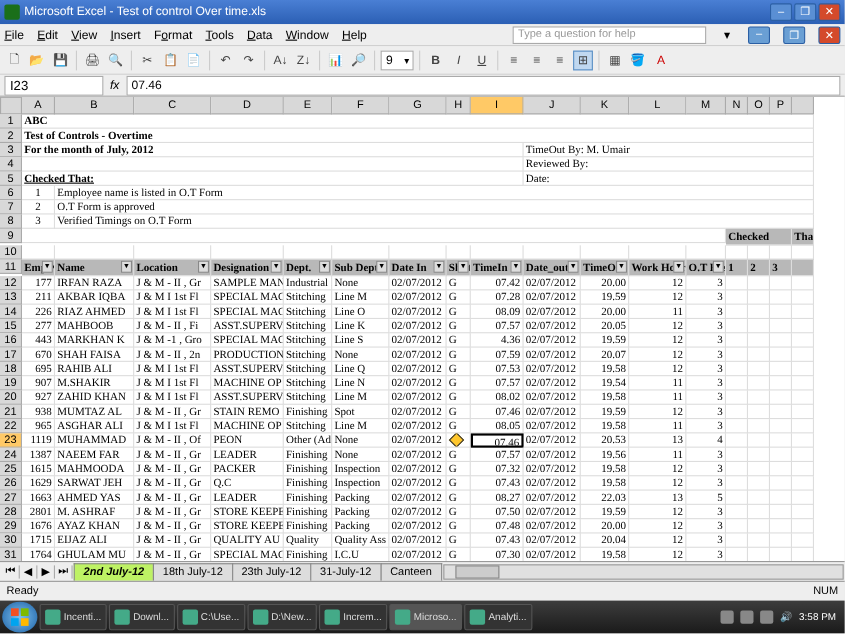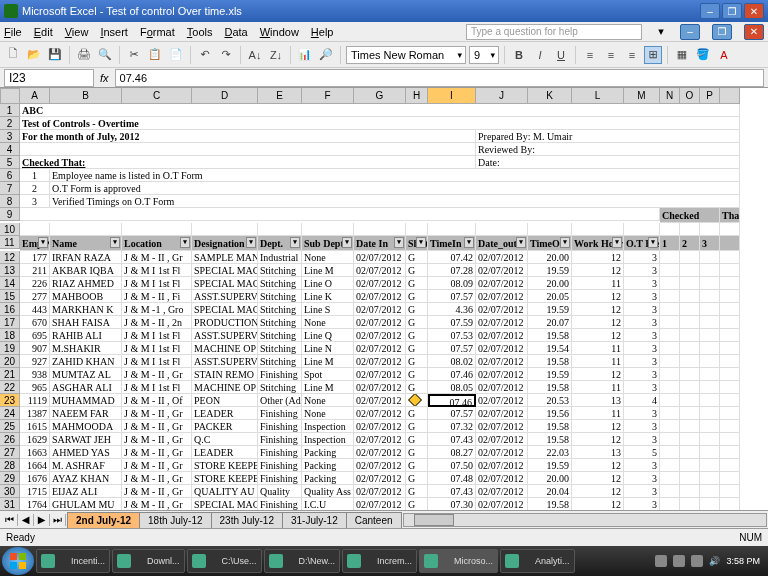--- a/index.html
+++ b/index.html
@@ -35,27 +35,27 @@
 .hdr .dd { position: absolute; right: 1px; top: 1px; width: 10px; height: 11px; background: #ddd; border: 1px solid #888; font-size: 7px; text-align: center; line-height: 9px; cursor: pointer; }
 .bold { font-weight: bold; }
 .ar { text-align: right; }
 .ac { text-align: center; }
 .sel { border: 2px solid #000 !important; background: #fff; }
 .diamond { display: inline-block; width: 10px; height: 10px; background: #ffc72c; transform: rotate(45deg); border: 1px solid #333; position: relative; left: 2px; top: 1px; }
 .sheettabs { height: 18px; background: #eee; display: flex; align-items: center; font-size: 10px; border-top: 1px solid #999; }
 .tabnav { display: flex; padding: 0 2px; gap: 0; }
 .tabnav span { width: 16px; text-align: center; cursor: pointer; border-right: 1px solid #aaa; }
 .stab { padding: 0 8px; background: #ddd; border: 1px solid #888; border-bottom: none; margin-left: -1px; cursor: pointer; height: 16px; line-height: 15px; }
-.stab.act { background: #fdba74; font-weight: bold; }
+.stab.act { background: #bef264; font-weight: bold; font-style: italic; }
 .scroll { flex: 1; background: #e0e0e0; border: 1px solid #999; height: 14px; margin: 1px; position: relative; }
 .scroll .thumb { position: absolute; left: 10px; width: 40px; height: 100%; background: #ccc; border: 1px solid #888; }
 .status { height: 18px; background: #eee; border-top: 1px solid #999; display: flex; align-items: center; padding: 0 6px; font-size: 10px; }
 .taskbar { height: 30px; background: linear-gradient(#3d3d3d, #1a1a1a); display: flex; align-items: center; padding: 0 2px; gap: 2px; }
 .start { width: 32px; height: 28px; border-radius: 50%; background: radial-gradient(#7ec0ee,#1a5fa4); display: flex; align-items: center; justify-content: center; cursor: pointer; }
-.task { height: 24px; min-width: 44px; background: #333; border: 1px solid #555; border-radius: 2px; display: flex; align-items: center; padding: 0 4px; font-size: 9px; color: #ddd; cursor: pointer; overflow: hidden; gap: 16px; }
+.task { height: 24px; min-width: 44px; background: #333; border: 1px solid #555; border-radius: 2px; display: flex; align-items: center; padding: 0 4px; font-size: 9px; color: #ddd; cursor: pointer; overflow: hidden; gap: 3px; }
 .task.act { background: #555; }
 .tray { margin-left: auto; display: flex; align-items: center; gap: 6px; color: #fff; font-size: 9px; padding: 0 6px; }
 .tico { width: 12px; height: 12px; background: #888; border-radius: 2px; }
 .corner { width: 20px; height: 16px; background: #d8d8d8; border: 1px solid #aaa; }
 .span-all { grid-column: 2 / -1; }
 </style>
 </head>
 <body>
 
 <div class="titlebar">
@@ -99,21 +99,20 @@
   <div class="sep"></div>
   <div class="tbtn">↶</div>
   <div class="tbtn">↷</div>
   <div class="sep"></div>
   <div class="tbtn">A↓</div>
   <div class="tbtn">Z↓</div>
   <div class="sep"></div>
   <div class="tbtn">📊</div>
   <div class="tbtn">🔎</div>
   <div class="sep"></div>
-  <div class="fontsel">Times New Roman</div>
   <div class="fontsel fsize">9</div>
   <div class="sep"></div>
   <div class="tbtn bold">B</div>
   <div class="tbtn" style="font-style:italic">I</div>
   <div class="tbtn" style="text-decoration:underline">U</div>
   <div class="sep"></div>
   <div class="tbtn">≡</div>
   <div class="tbtn">≡</div>
   <div class="tbtn">≡</div>
   <div class="tbtn" style="background:#c0d8f0;border-color:#5a8fc4">⊞</div>
@@ -148,21 +147,21 @@
       <div class="ch">N</div>
       <div class="ch">O</div>
       <div class="ch">P</div>
       <div class="ch"></div>
       <div class="rh">1</div>
       <div class="span-all cell bold">ABC</div>
       <div class="rh">2</div>
       <div class="span-all cell bold">Test of Controls - Overtime</div>
       <div class="rh">3</div>
       <div class="cell bold" style="grid-column: span 9;">For the month of July, 2012</div>
-      <div class="cell" style="grid-column: span 8;">Prepared By: M. Umair</div>
+      <div class="cell" style="grid-column: span 8;">TimeOut By: M. Umair</div>
       <div class="rh">4</div>
       <div class="cell" style="grid-column: span 9;"></div>
       <div class="cell" style="grid-column: span 8;">Reviewed By:</div>
       <div class="rh">5</div>
       <div class="cell bold" style="grid-column: span 9; text-decoration: underline;">Checked That:</div>
       <div class="cell" style="grid-column: span 8;">Date:</div>
       <div class="rh">6</div>
       <div class="cell ac" style="grid-column: span 1;">1</div>
       <div class="cell" style="grid-column: span 16;">Employee name is listed in O.T Form</div>
       <div class="rh">7</div>
@@ -493,21 +492,21 @@
       <div class="cell ar">08.27</div>
       <div class="cell">02/07/2012</div>
       <div class="cell ar">22.03</div>
       <div class="cell ar">13</div>
       <div class="cell ar">5</div>
       <div class="cell"></div>
       <div class="cell"></div>
       <div class="cell"></div>
       <div class="cell"></div>
       <div class="rh">28</div>
-      <div class="cell ar">1664</div>
+      <div class="cell ar">2801</div>
       <div class="cell">M. ASHRAF</div>
       <div class="cell">J &amp; M - II , Gr</div>
       <div class="cell">STORE KEEPE</div>
       <div class="cell">Finishing</div>
       <div class="cell">Packing</div>
       <div class="cell">02/07/2012</div>
       <div class="cell">G</div>
       <div class="cell ar">07.50</div>
       <div class="cell">02/07/2012</div>
       <div class="cell ar">19.59</div>

